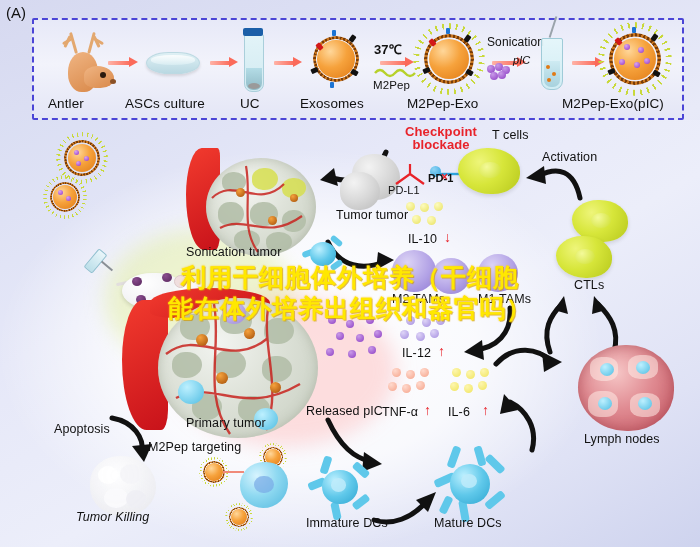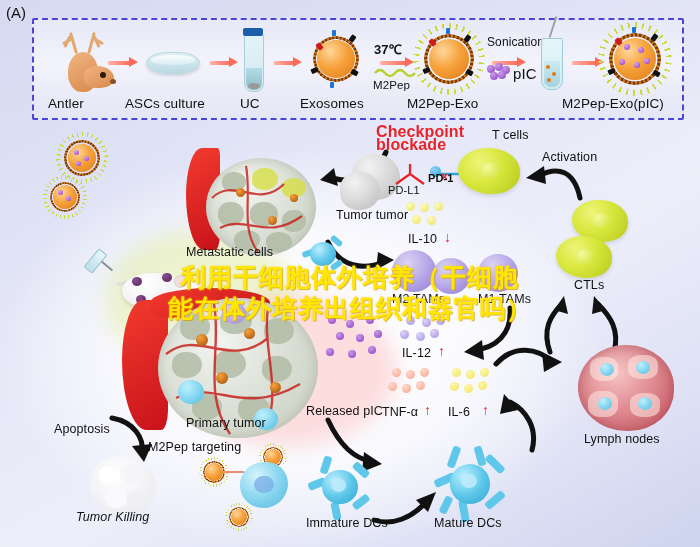--- a/index.html
+++ b/index.html
@@ -27,21 +27,21 @@
   .panel-b{
     position:absolute;left:0;top:120px;width:700px;height:427px;
     background:
       radial-gradient(ellipse 420px 280px at 300px 230px, rgba(255,255,255,.95) 0%, rgba(255,255,255,.75) 42%, rgba(255,255,255,0) 72%),
       linear-gradient(150deg,#dadef3 0%,#e6e8f8 30%,#eceefa 55%,#dfe2f5 80%,#ced3ee 100%);
   }
 
   
   .lbl{position:absolute;color:#111;font-size:12.5px;white-space:nowrap;letter-spacing:.1px;}
   .lbl.a{font-size:13.5px;}
-  .lbl.red{color:#e8232a;font-weight:bold;font-size:16px;line-height:13px;white-space:normal;}
+  .lbl.red{color:#e8232a;font-weight:bold;font-size:13px;line-height:13px;text-align:center;white-space:normal;}
   .lbl.small{font-size:11px;}
   .arrowup{color:#e8232a;font-weight:bold;font-size:14px;}
   .arrowdn{color:#e8232a;font-weight:bold;font-size:14px;}
 
   
   .parrow{position:absolute;height:9px;}
   .parrow .shaft{position:absolute;left:0;top:2.5px;height:4px;width:calc(100% - 7px);
     background:linear-gradient(90deg,#ffb3a7,#fb6a5a);border-radius:1px;}
   .parrow .head{position:absolute;right:0;top:-1px;width:0;height:0;
     border-top:5.5px solid transparent;border-bottom:5.5px solid transparent;border-left:9px solid #fb6a5a;}
@@ -240,21 +240,21 @@
       </div>
     <div class="lbl a" style="left:407px;top:96px;">M2Pep-Exo</div>
     <div class="lbl" style="left:487px;top:35px;font-size:12px;">Sonication</div>
     <div class="cluster pic-cluster" style="left:487px;top:63px;width:22px;height:16px;">
       <i style="left:0;top:2px"></i>
         <i style="left:8px;top:0"></i>
         <i style="left:15px;top:3px"></i>
       <i style="left:3px;top:9px"></i>
         <i style="left:11px;top:8px"></i>
     </div>
-    <div class="lbl" style="left:513px;top:65px;font-size:15px;">pIC</div>
+    <div class="lbl" style="left:513px;top:54px;font-size:11px;font-style:italic;">pIC</div>
     <div class="sonic-tube" style="left:541px;top:38px;">
       <div style="position:absolute;left:2px;right:2px;bottom:2px;height:26px;border-radius:0 0 7px 7px;background:linear-gradient(180deg,rgba(200,232,240,.7),rgba(160,205,218,.85));"></div>
       <div class="pic-dot" style="left:4px;bottom:20px;width:4px;height:4px;background:#e07a15;"></div>
       <div class="pic-dot" style="left:10px;bottom:13px;width:4px;height:4px;background:#e07a15;"></div>
       <div class="pic-dot" style="left:5px;bottom:7px;width:4px;height:4px;background:#e07a15;"></div>
     </div>
     <div class="sonic-probe" style="left:552px;top:16px;"></div>
     <div class="parrow" style="left:572px;top:58px;width:32px;">
       <div class="shaft"></div>
         <div class="head"></div>
@@ -324,21 +324,21 @@
       <div class="cell" style="left:76px;top:52px;width:24px;height:22px;"></div>
       <div class="cell" style="left:28px;top:72px;width:26px;height:20px;"></div>
       <div class="cell" style="left:60px;top:74px;width:26px;height:20px;"></div>
       <svg style="position:absolute;left:0;top:0;" width="110" height="98">
         <path d="M6,40 C28,18 52,52 78,26 M14,70 C40,56 60,84 96,58 M40,8 C46,40 34,70 52,94" stroke="#c8231f" stroke-width="2.2" fill="none" opacity=".85"></path>
       </svg>
       <div style="position:absolute;left:30px;top:30px;width:9px;height:9px;border-radius:50%;background:radial-gradient(circle at 35% 30%,#f6a23c,#a34e08);"></div>
       <div style="position:absolute;left:62px;top:58px;width:9px;height:9px;border-radius:50%;background:radial-gradient(circle at 35% 30%,#f6a23c,#a34e08);"></div>
       <div style="position:absolute;left:84px;top:36px;width:8px;height:8px;border-radius:50%;background:radial-gradient(circle at 35% 30%,#f6a23c,#a34e08);"></div>
     </div>
-    <div class="lbl" style="left:186px;top:125px;">Metastatic cells</div>
+    <div class="lbl" style="left:186px;top:125px;">Sonication tumor</div>
 
     <div class="carrow" style="left:318px;top:28px;">
       <svg width="72" height="42">
         <path d="M68,4 C58,30 36,36 14,30" stroke="#111" stroke-width="5" fill="none" stroke-linecap="round"></path>
         <polygon points="16,20 2,32 20,38" fill="#111"></polygon>
       </svg>
     </div>
 
     <div class="tumorcell" style="left:352px;top:34px;width:48px;height:46px;"></div>
     <div class="tumorcell" style="left:340px;top:52px;width:40px;height:38px;"></div>

